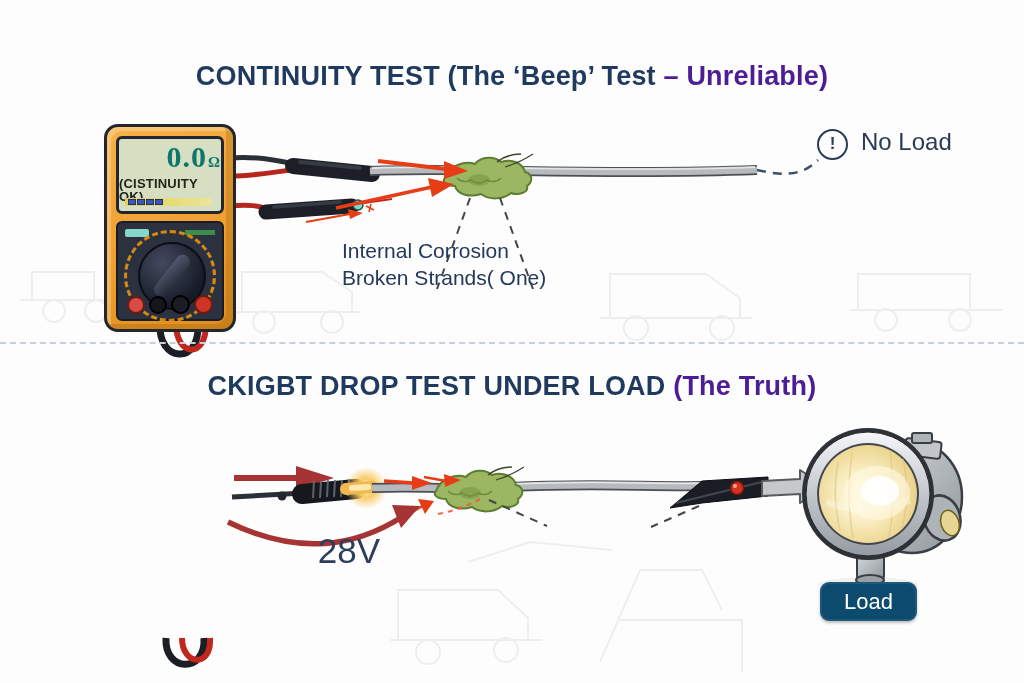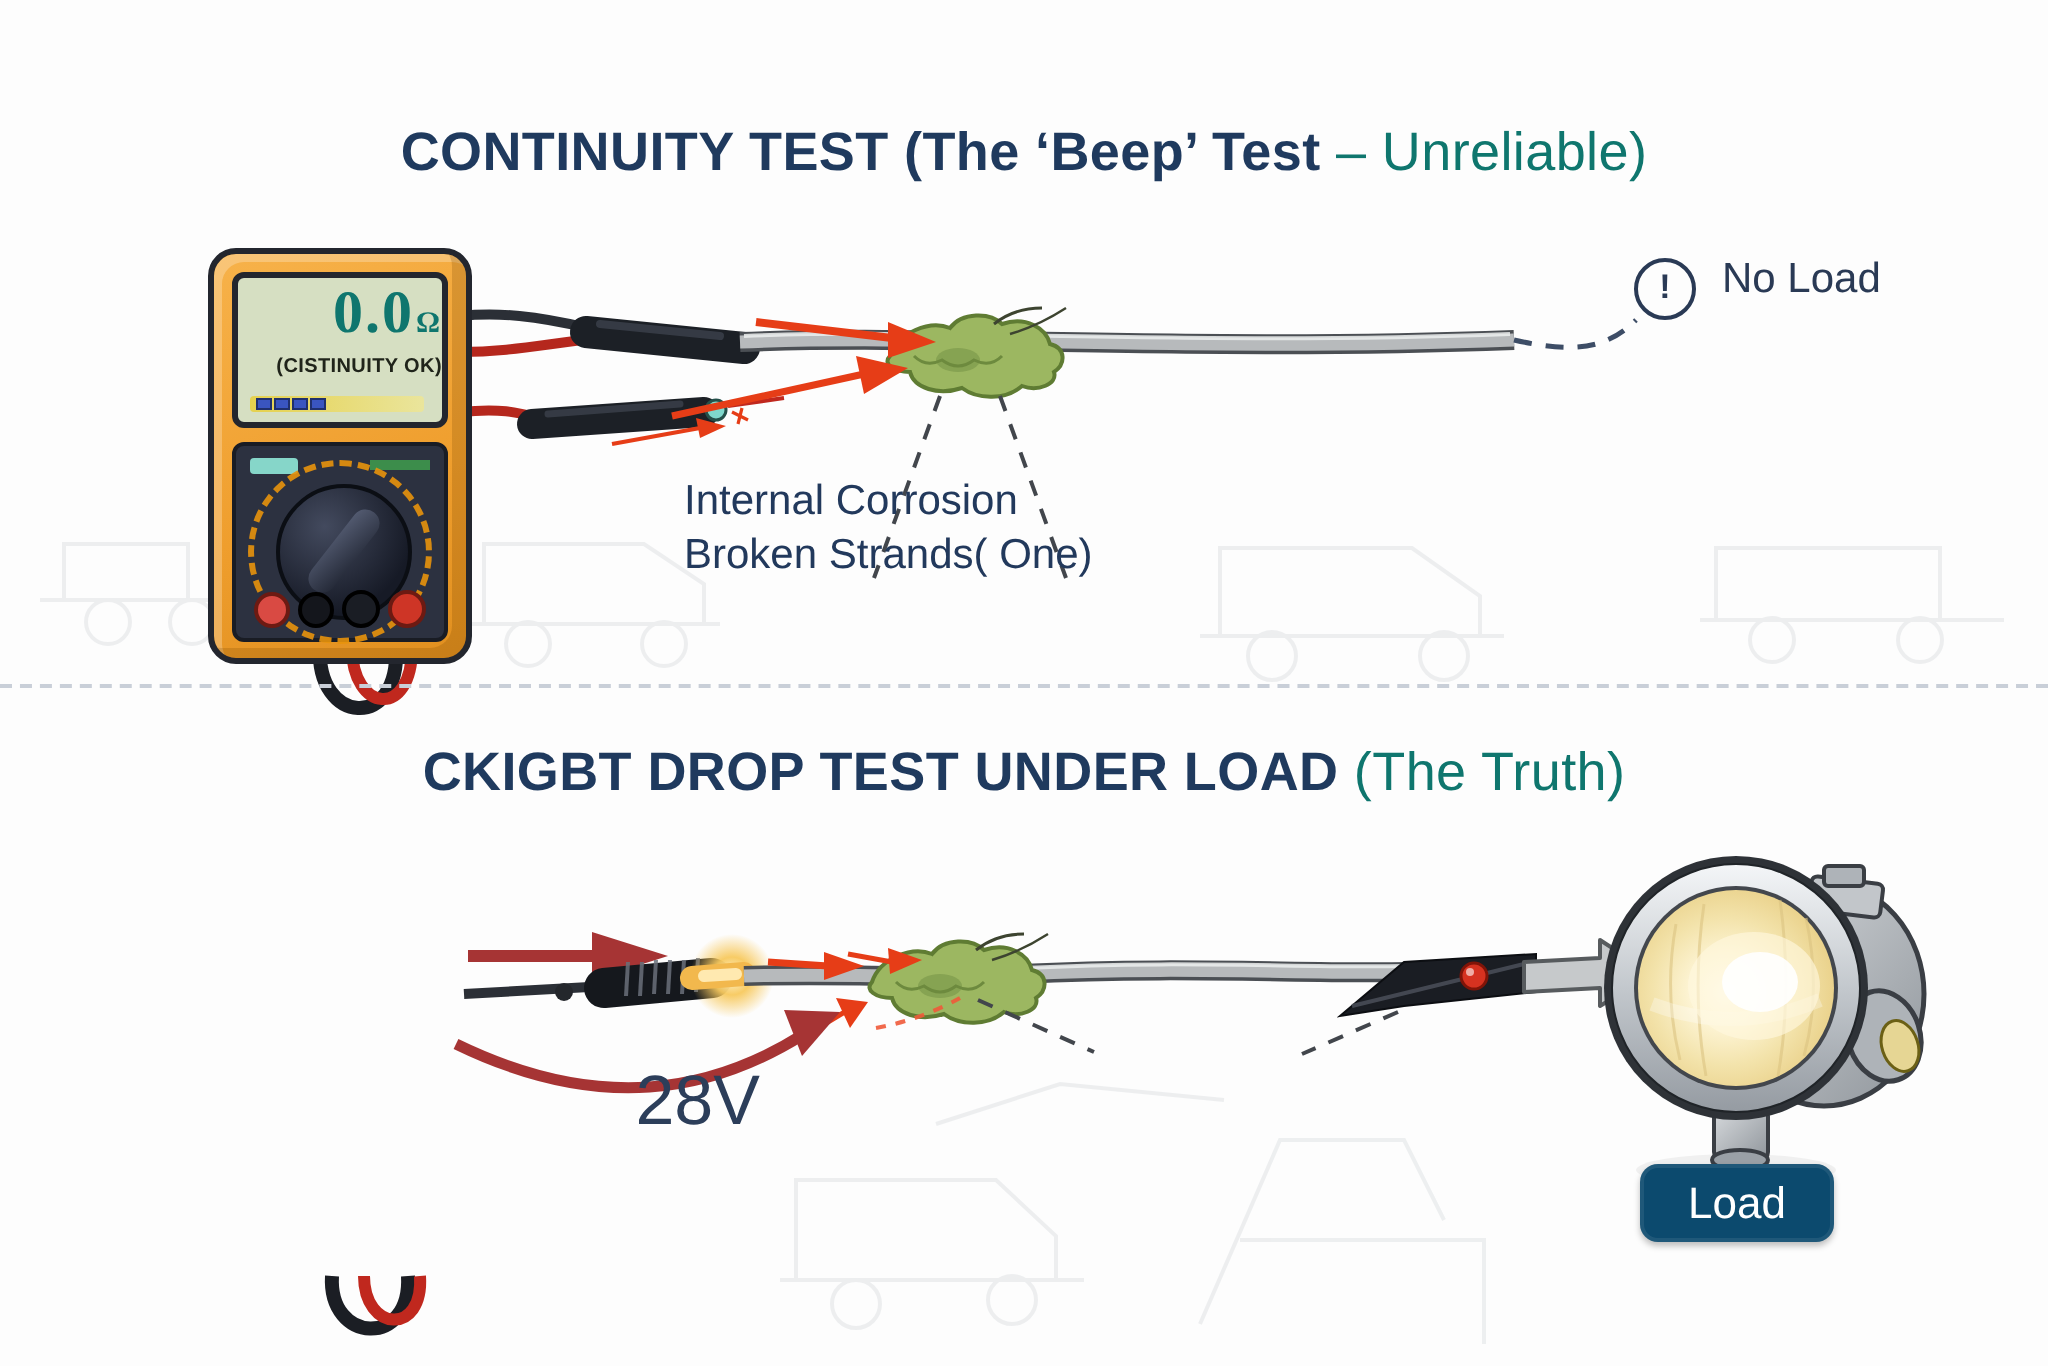--- a/index.html
+++ b/index.html
@@ -4,51 +4,51 @@
 <style>
   html,body{margin:0;padding:0;background:#e9e9e9;}
   .stage{position:relative;width:1024px;height:683px;background:#fdfdfd;overflow:hidden;
          font-family:"Liberation Sans",sans-serif;}
   .art{position:absolute;left:0;top:0;}
   .divider{position:absolute;left:0;right:0;top:342px;border-top:2px dashed #c9cfd8;}
 
   
   .title{position:absolute;left:0;right:0;text-align:center;color:#1f3a5e;font-size:27px;letter-spacing:.2px;}
   .title .bold{font-weight:bold;}
-  .title .light{font-weight:normal;color:#0f766e;}
+  .title .light{font-weight:bold;color:#4c1d95;}
   .title-top{top:61px;}
   .title-bottom{top:371px;}
 
   
   .annot{position:absolute;color:#22395c;font-size:21px;line-height:27px;}
   .annot-top{left:342px;top:237px;width:310px;}
   .annot-bottom{left:460px;top:520px;width:250px;}
 
   .noload-icon{position:absolute;left:817px;top:129px;width:27px;height:27px;border:2.5px solid #2a3a55;
     border-radius:50%;color:#2a3a55;font-weight:bold;font-size:17px;text-align:center;line-height:26px;background:#fdfdfd;}
-  .noload-label{position:absolute;left:861px;top:128px;font-size:21px;color:#2a3a55;}
+  .noload-label{position:absolute;left:861px;top:128px;font-size:24px;color:#2a3a55;}
 
   .v28{position:absolute;left:280px;top:531px;width:100px;text-align:right;font-size:35px;color:#2c3e5a;}
 
   .load-badge{position:absolute;left:820px;top:582px;width:97px;height:39px;background:#0c4a6e;border-radius:9px;
     color:#fff;font-size:22px;display:flex;align-items:center;justify-content:center;
     box-shadow:0 2px 3px rgba(0,0,0,.25), inset 0 0 0 2px rgba(255,255,255,.08);}
 
   
   .meter{position:absolute;background:linear-gradient(160deg,#f7b24a,#ef9e2d 60%,#e08f1f);
     border:3px solid #23262e;border-radius:14px;
     box-shadow:inset -7px -5px 0 rgba(120,70,0,.22), inset 4px 4px 0 rgba(255,255,255,.25);}
   .meter-top{left:104px;top:124px;width:126px;height:202px;}
   .meter-bottom{left:100px;top:434px;width:130px;height:206px;}
   .lcd{position:absolute;left:9px;right:9px;top:9px;height:78px;background:#d6dfc2;border:3px solid #23262e;
     border-radius:6px;overflow:hidden;padding-top:3px;box-sizing:border-box;}
   .lcd-reading{text-align:right;font-weight:bold;color:#0f766e;font-size:30px;line-height:30px;
     font-family:Liberation Serif, serif;letter-spacing:1px;}
   .lcd-unit{font-size:15px;font-weight:bold;margin-left:1px;}
-  .lcd-status{text-align:right;font-size:10px;color:#20241a;font-weight:bold;letter-spacing:.2px;line-height:13px;}
+  .lcd-status{text-align:left;font-size:13px;color:#20241a;font-weight:bold;letter-spacing:.2px;line-height:13px;}
   .lcd-status.red{color:#c23b33;font-size:9.5px;line-height:11px;text-align:left;padding-left:7px;letter-spacing:.4px;}
   .green-bit{display:inline-block;width:14px;height:5px;background:#4aa34d;margin-left:4px;border-radius:1px;}
   .lcd-bar{position:absolute;left:6px;bottom:5px;height:8px;width:82%;
     background:linear-gradient(90deg,#e5d14e,#eae59c);border-radius:2px;display:flex;align-items:center;padding-left:3px;gap:1px;}
   .lcd-bar .seg{display:block;width:8px;height:6px;background:#3a55c0;border:1px solid #20306e;box-sizing:border-box;}
   .panel{position:absolute;left:9px;right:9px;top:94px;bottom:8px;background:#2c3140;border:2px solid #191c24;border-radius:6px;}
   .chip{position:absolute;display:block;}
   .chip.teal{left:7px;top:6px;width:24px;height:8px;background:#86d6c9;border-radius:2px;}
   .chip.green{right:7px;top:7px;width:30px;height:5px;background:#3f9d4d;opacity:.85;}
   .ticks{position:absolute;width:86px;height:86px;border:3px dashed #e8930c;border-radius:50%;

